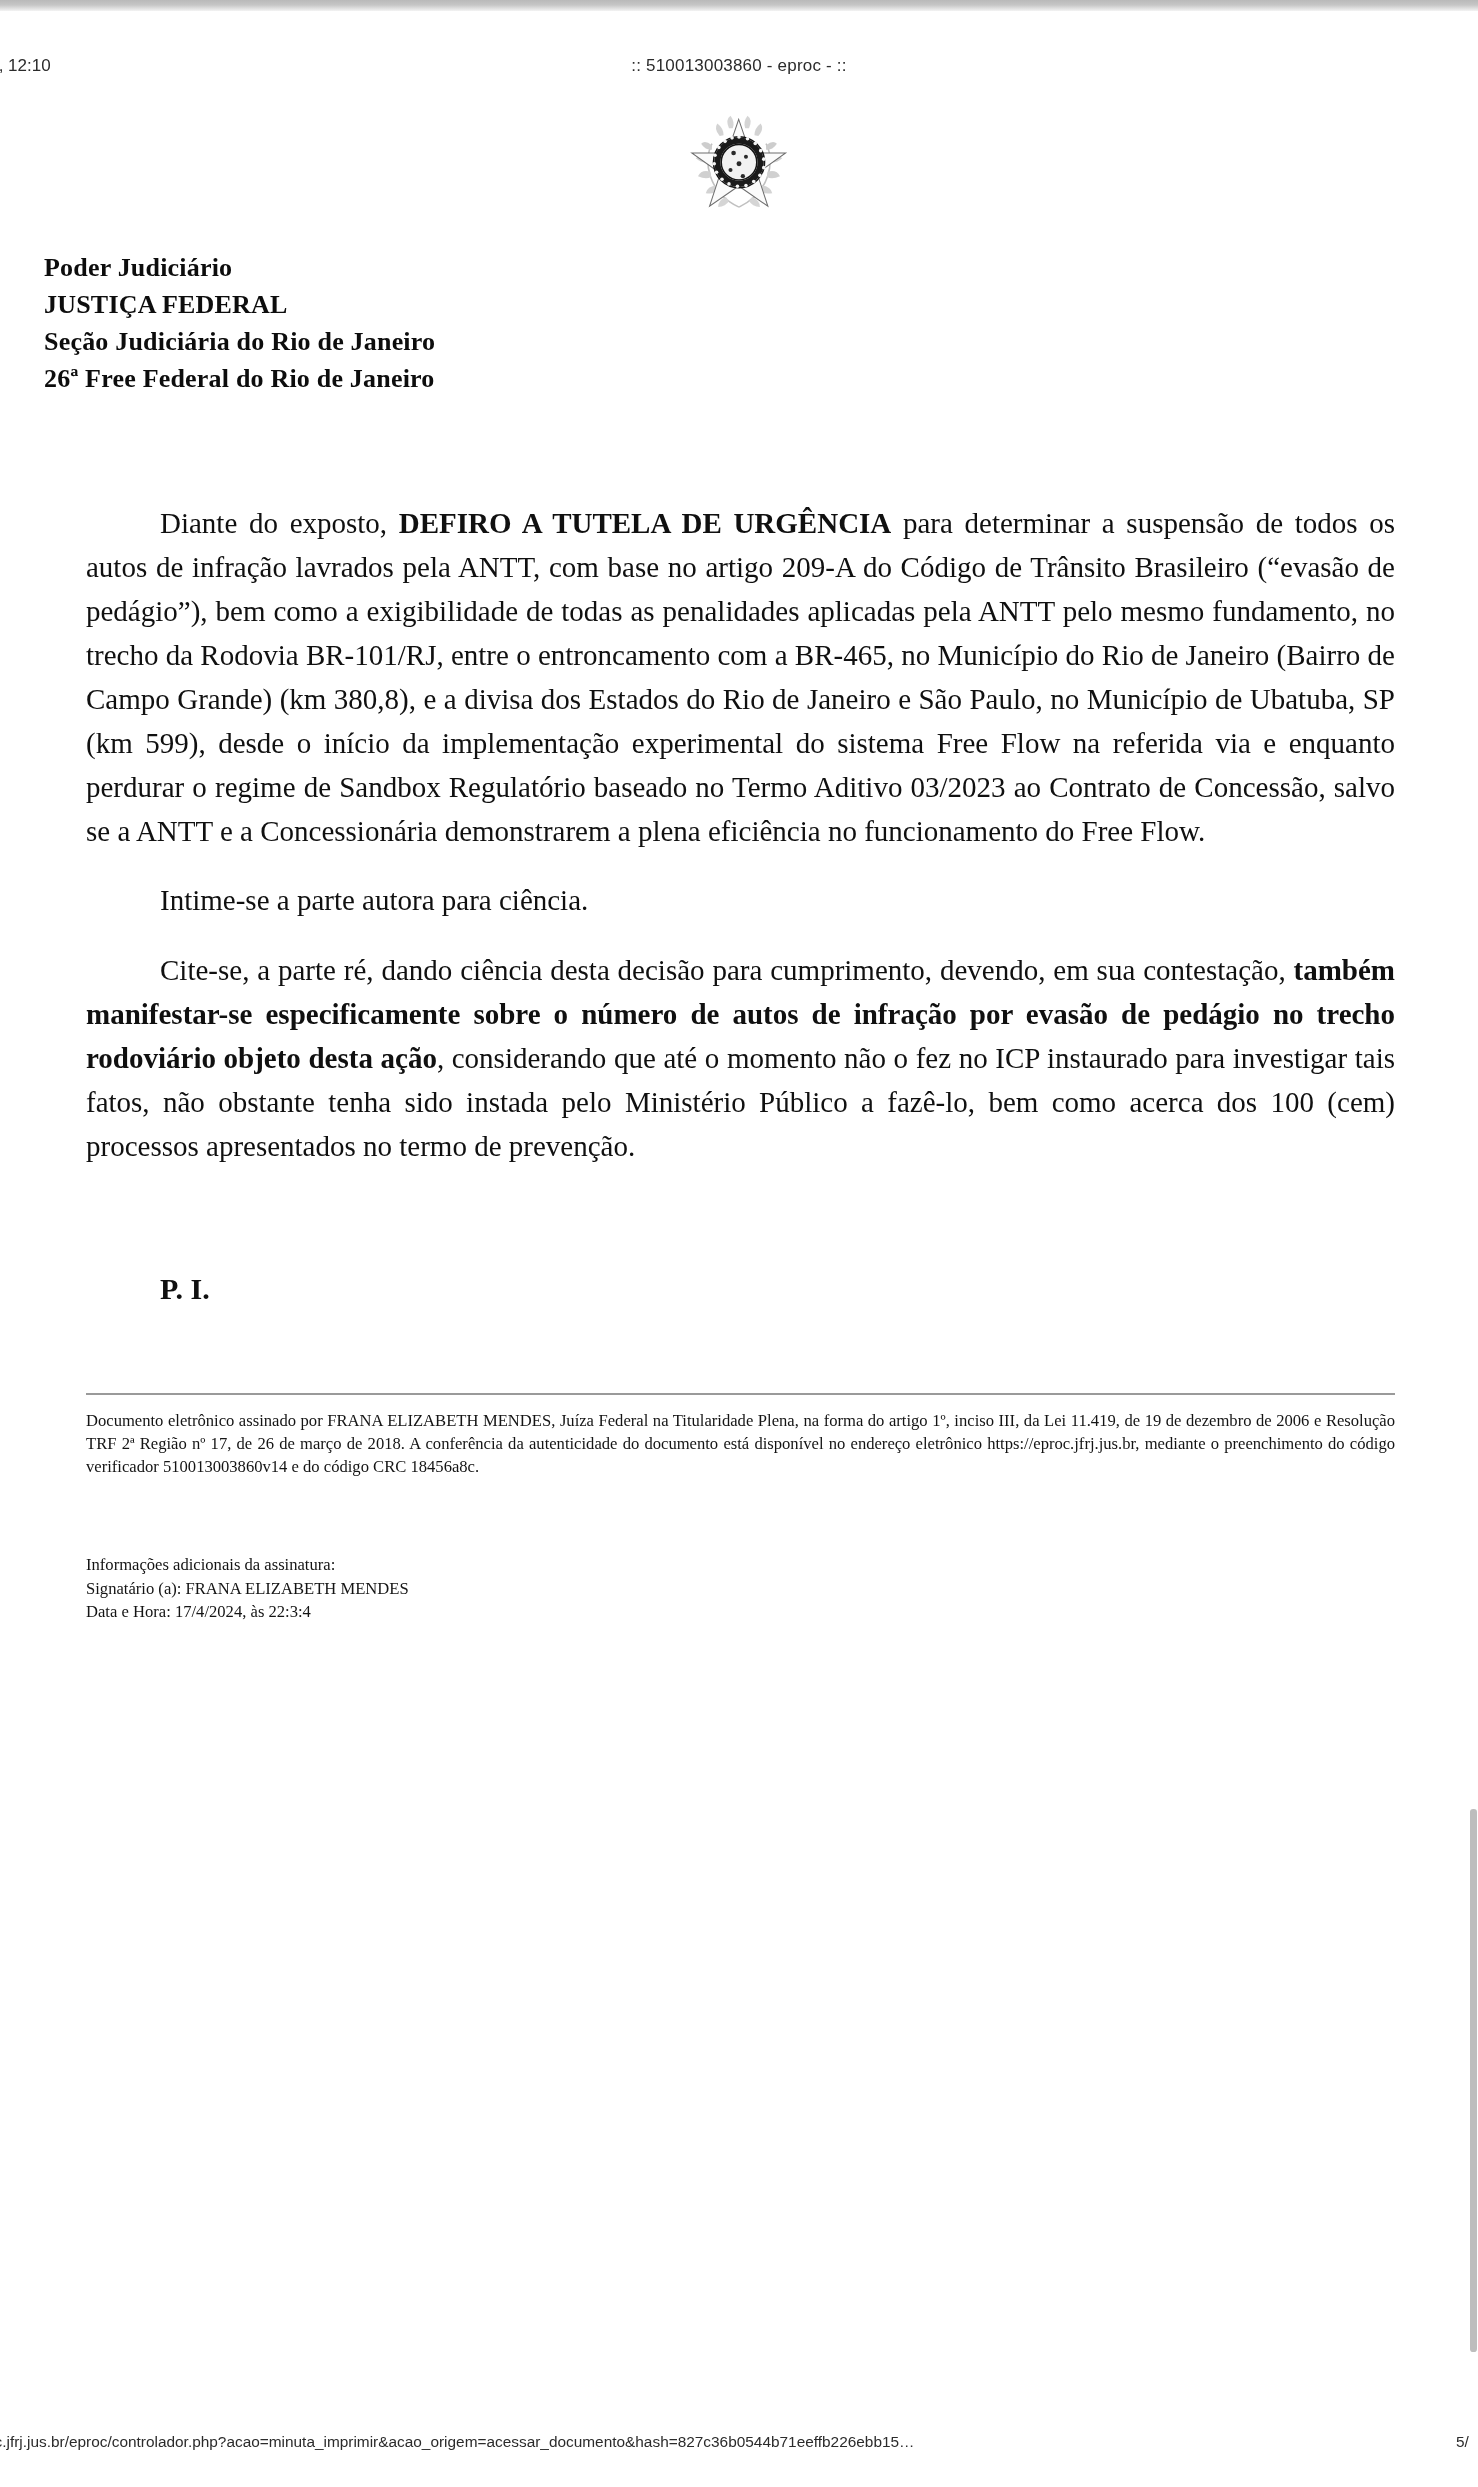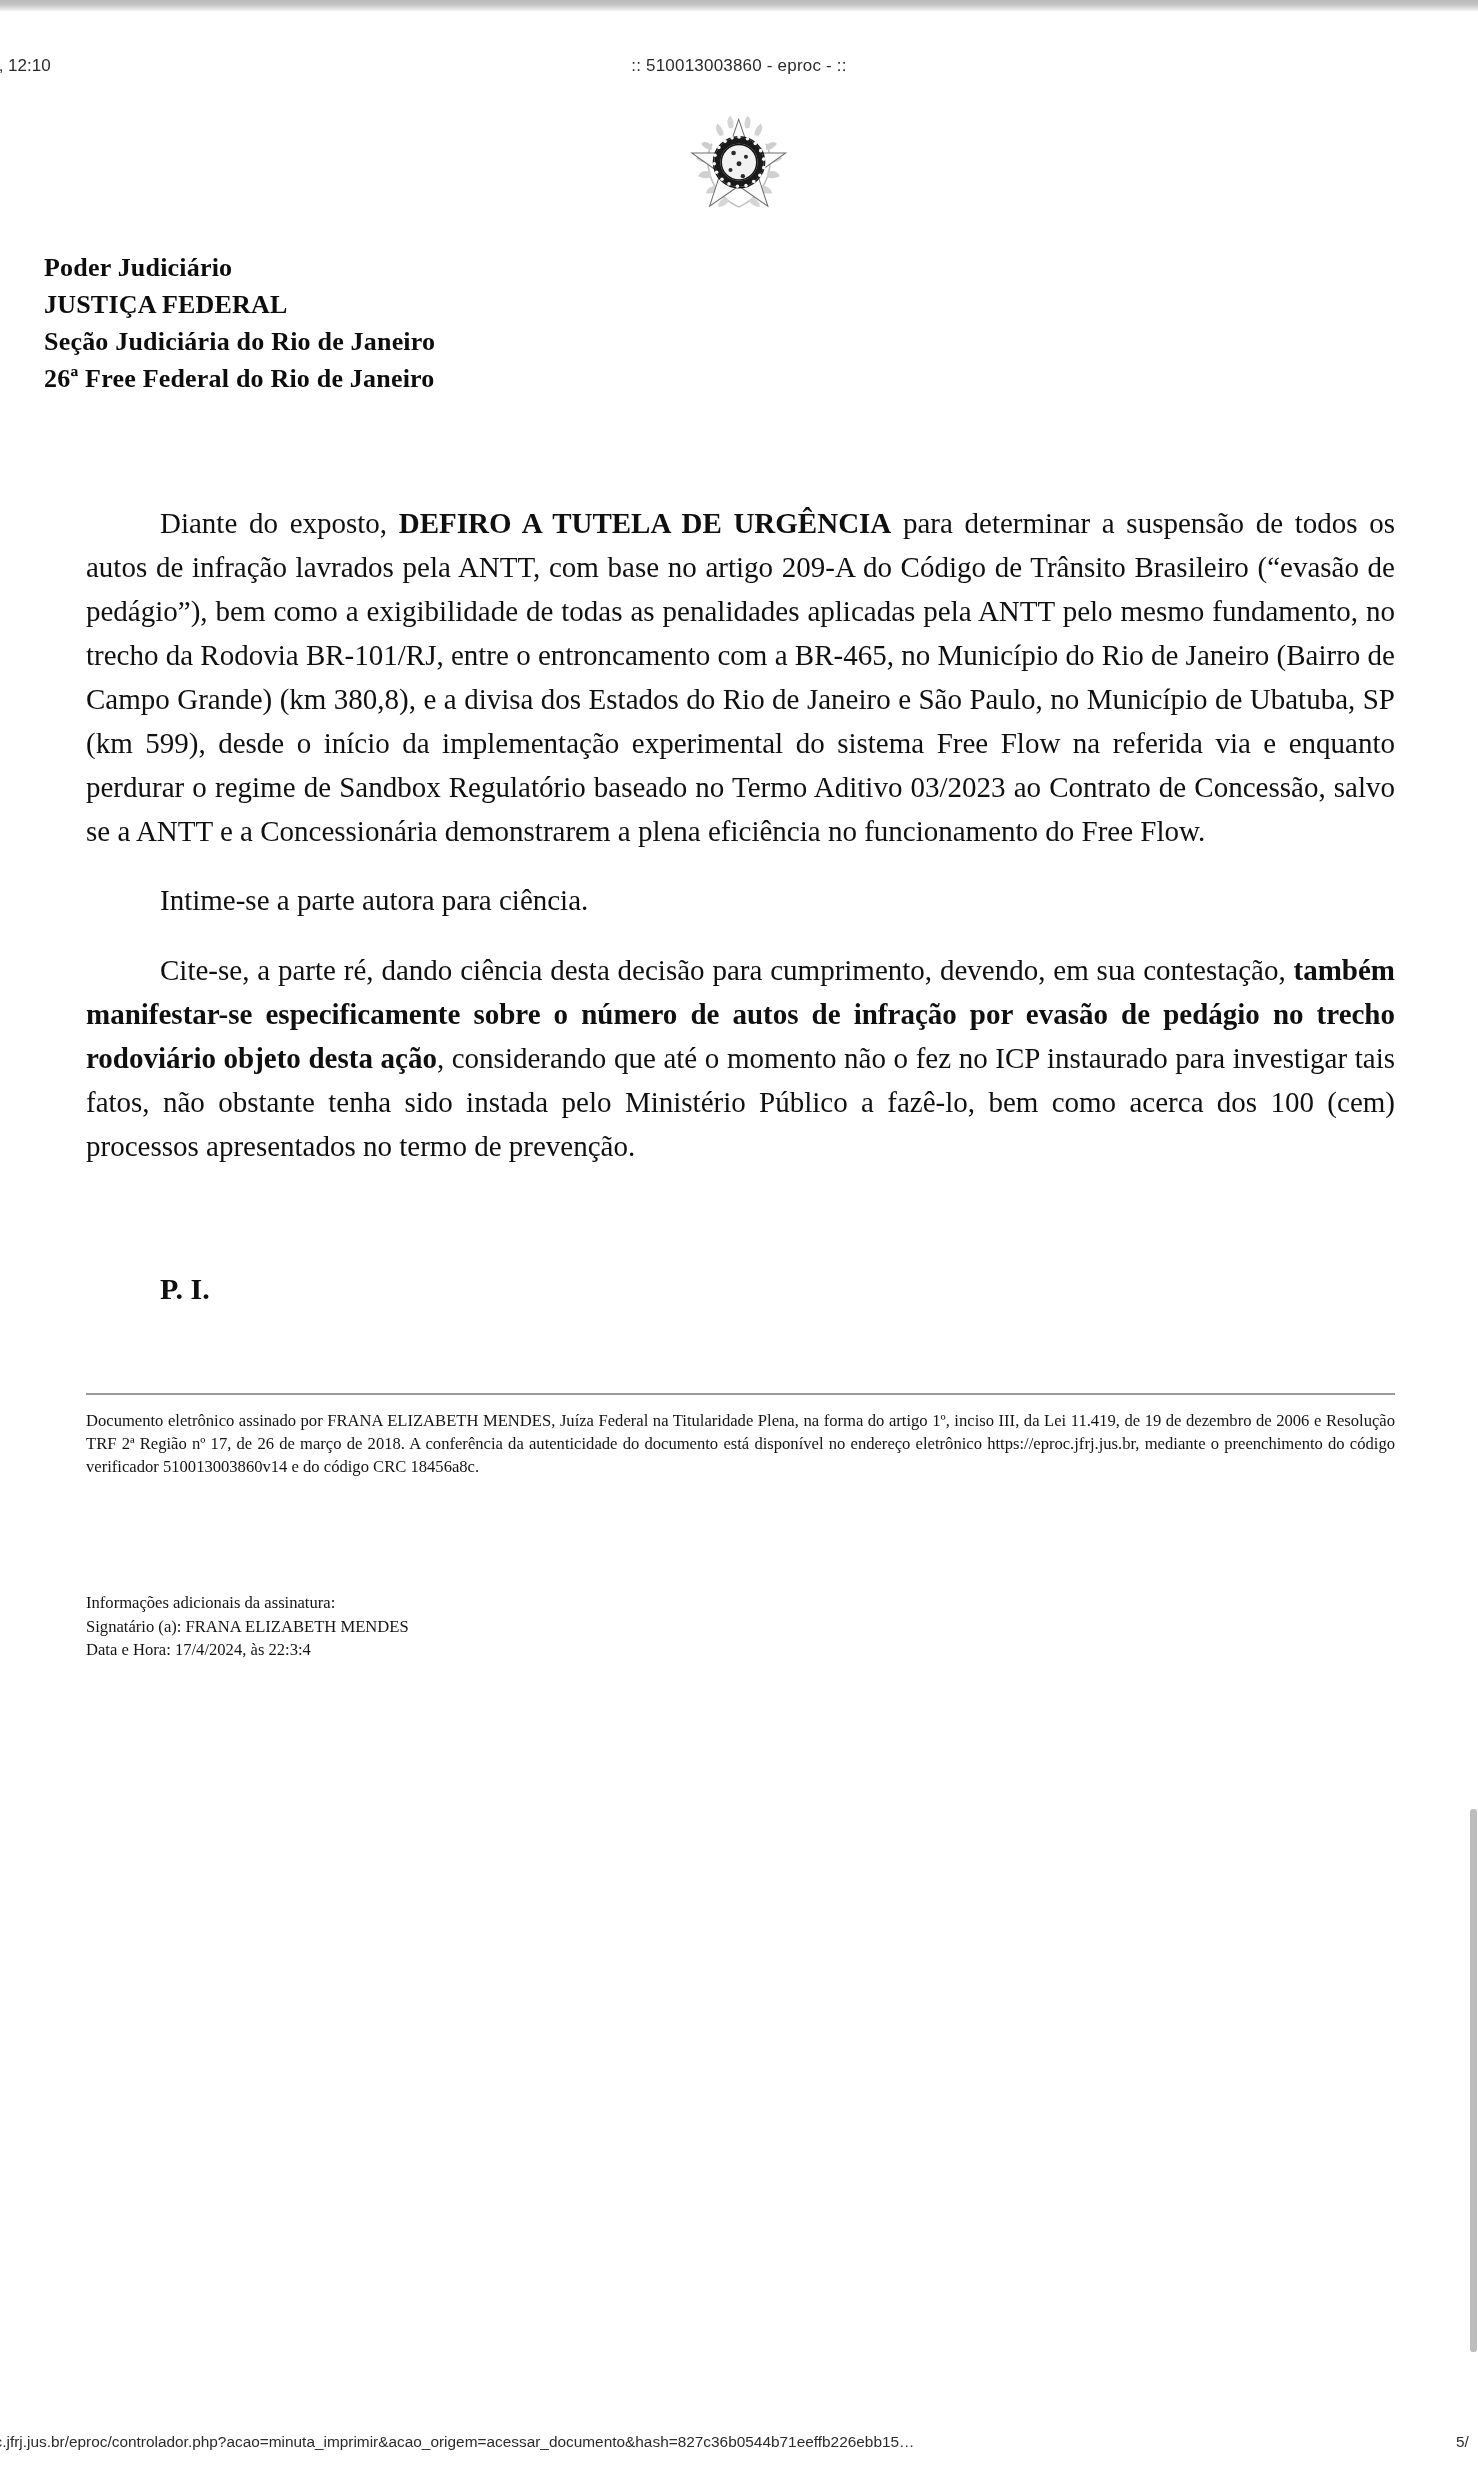--- a/index.html
+++ b/index.html
@@ -135,21 +135,20 @@
   #sig-block b { font-weight: normal; }
 
   #extra-info {
     position: absolute;
     top: 1542px;
     left: 86px;
     width: 847px;
     font-size: 16.6px;
     line-height: 1.43;
     color: #141414;
-    margin-top: 38px;
   }
   #extra-info .line { display: block; }
 
   
   #proc-footer {
     position: absolute;
     top: 1673px;
     left: 86px;
     width: 1309px;
     font-size: 18.5px;

